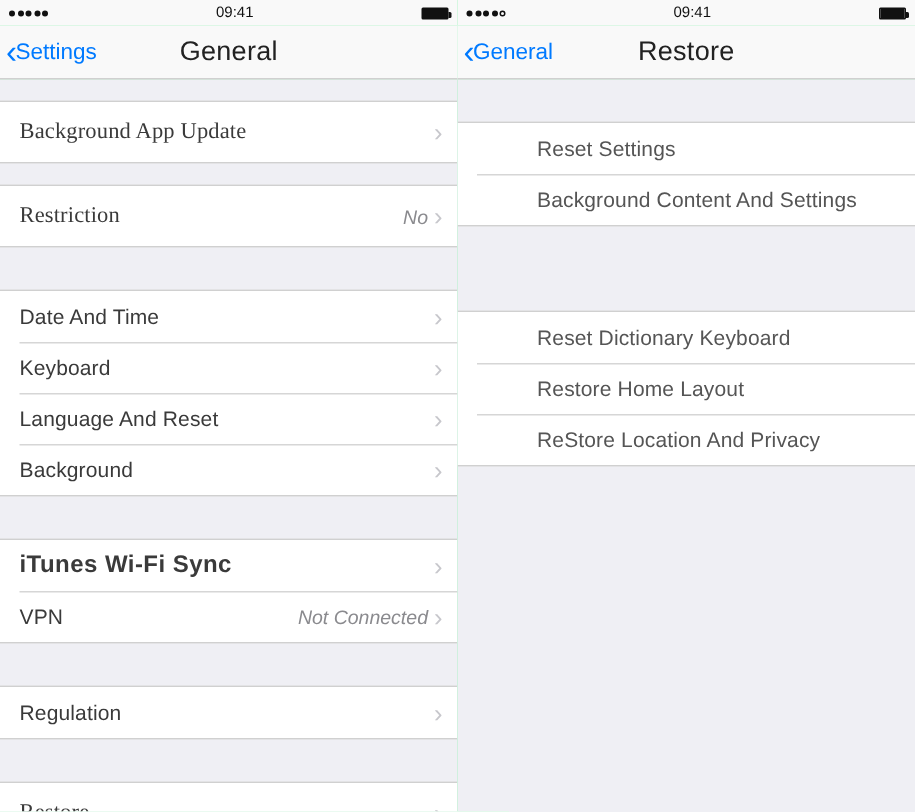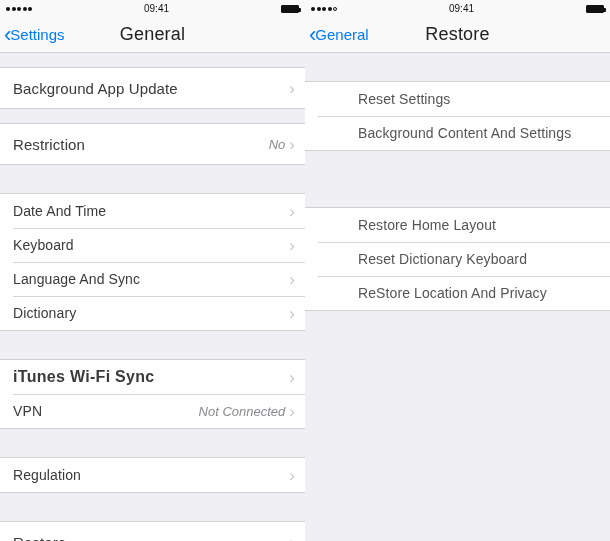--- a/index.html
+++ b/index.html
@@ -89,21 +89,21 @@
     height: 34px;
     padding: 0 10px 0 13px;
     position: relative;
   }
   .row.tall { height: 40px; }
   .row + .row::before {
     content: ""; position: absolute; top: 0; left: 13px; right: 0;
     height: 0.5px; background: #d6d6d6;
   }
   .row-label { flex: 1; font-size: 14px; color: #3a3a3a; letter-spacing: 0.1px; }
-  .row-label.big { font-size: 15px; }
+  .row-label.big { font-size: 15px; font-family: Liberation Serif, serif; }
   .row-label.huge { font-size: 16px; letter-spacing: 0.3px; font-weight: bold; }
   .row-value { font-size: 13px; color: #8a8a8e; margin-right: 4px; font-style: italic; }
   .row-chevron { color: #c7c7cc; font-size: 17px; line-height: 1; }
 
   
   .right .row-label { color: #555; font-size: 14px; margin-left: 40px; }
   .right .row { height: 34px; }
 
 </style>
 </head>
@@ -160,25 +160,25 @@
     <div class="group">
       <div class="row">
         <span class="row-label">Date And Time</span>
         <span class="row-chevron">›</span>
       </div>
       <div class="row">
         <span class="row-label">Keyboard</span>
         <span class="row-chevron">›</span>
       </div>
       <div class="row">
-        <span class="row-label">Language And Sync</span>
-        <span class="row-chevron">›</span>
-      </div>
-      <div class="row">
-        <span class="row-label">Dictionary</span>
+        <span class="row-label">Language And Reset</span>
+        <span class="row-chevron">›</span>
+      </div>
+      <div class="row">
+        <span class="row-label">Background</span>
         <span class="row-chevron">›</span>
       </div>
     </div>
 
     <div class="gap-md"></div>
     <div class="group">
       <div class="row">
         <span class="row-label huge">iTunes Wi-Fi Sync</span>
         <span class="row-chevron">›</span>
       </div>
@@ -246,24 +246,24 @@
       <div class="row">
         <span class="row-label">Background Content And Settings</span>
       </div>
     </div>
 
     <div class="gap-md"></div>
 
     <div class="gap-md"></div>
     <div class="group">
       <div class="row">
+        <span class="row-label">Reset Dictionary Keyboard</span>
+      </div>
+      <div class="row">
         <span class="row-label">Restore Home Layout</span>
       </div>
       <div class="row">
-        <span class="row-label">Reset Dictionary Keyboard</span>
-      </div>
-      <div class="row">
         <span class="row-label">ReStore Location And Privacy</span>
       </div>
     </div>
 
   </div>
 </div>
 
 </body></html>

